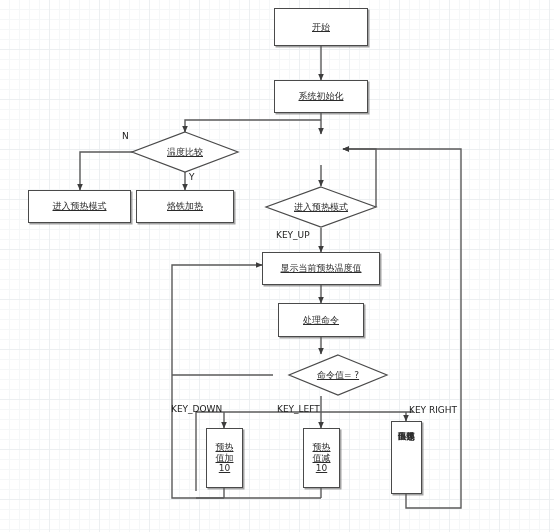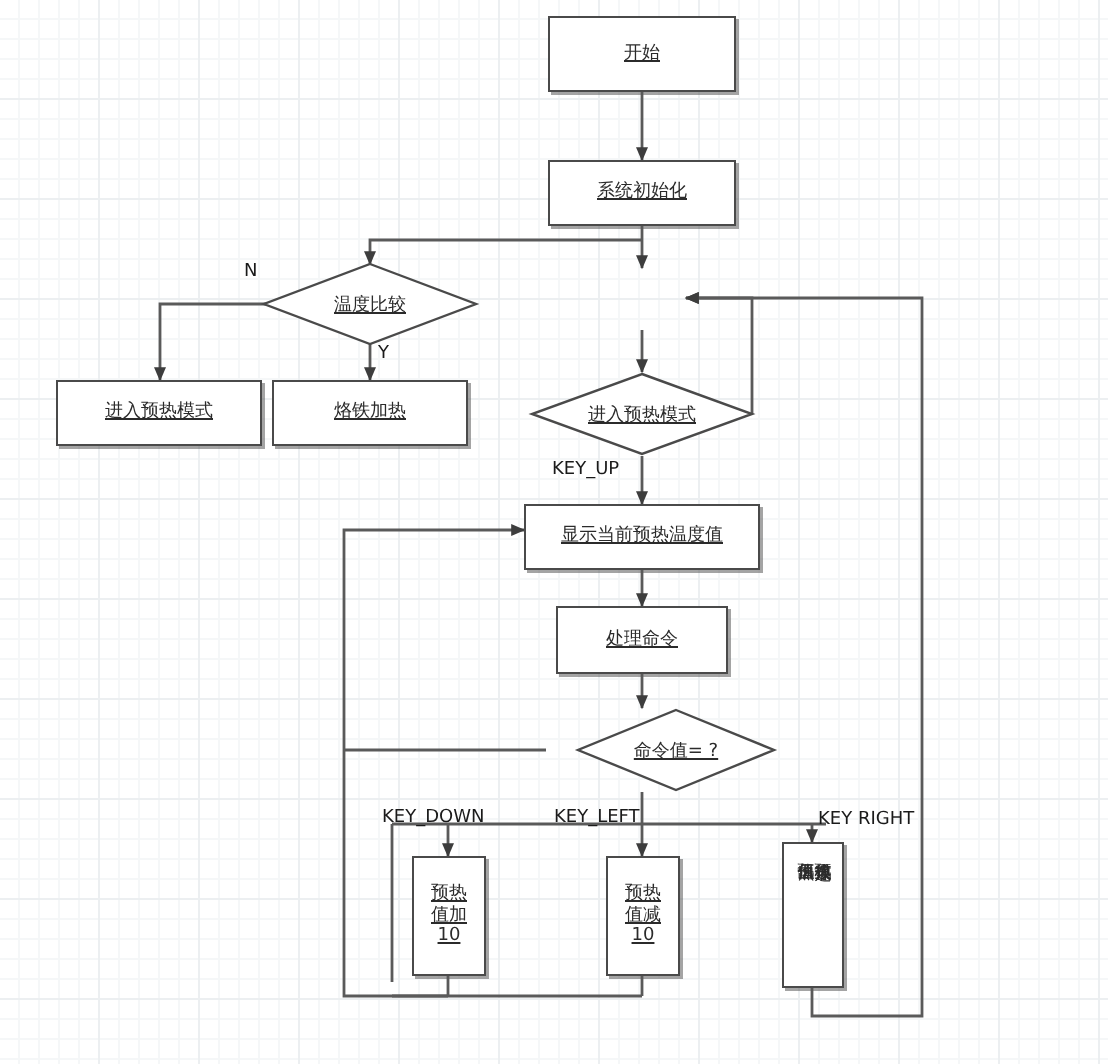--- a/index.html
+++ b/index.html
@@ -186,17 +186,17 @@
   </div>
 
   <div class="node shadow" style="left:391px;top:421px;width:31px;height:73px;flex-direction:row;gap:0px;align-items:flex-start;padding-top:3px;">
     <span class="vtext">保预值出热</span>
     <span class="vtext">存热退预模式</span>
   </div>
 
   <div class="elabel" style="left:122px;top:131px;">N</div>
   <div class="elabel" style="left:189px;top:172px;">Y</div>
   <div class="elabel" style="left:276px;top:230px;">KEY_UP</div>
-  <div class="elabel" style="left:171px;top:404px;padding-left:20px;">KEY_DOWN</div>
+  <div class="elabel" style="left:171px;top:404px;">KEY_DOWN</div>
   <div class="elabel" style="left:277px;top:404px;">KEY_LEFT</div>
   <div class="elabel" style="left:409px;top:405px;">KEY RIGHT</div>
 
 </div>
 
 </body></html>

